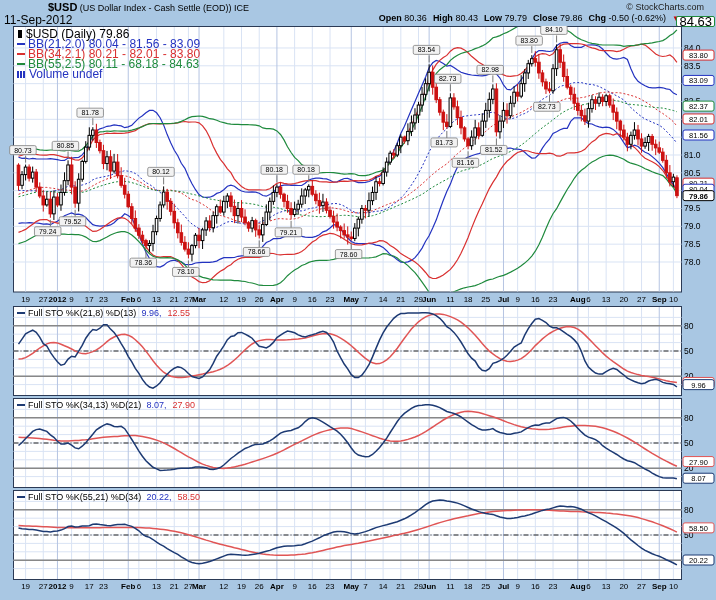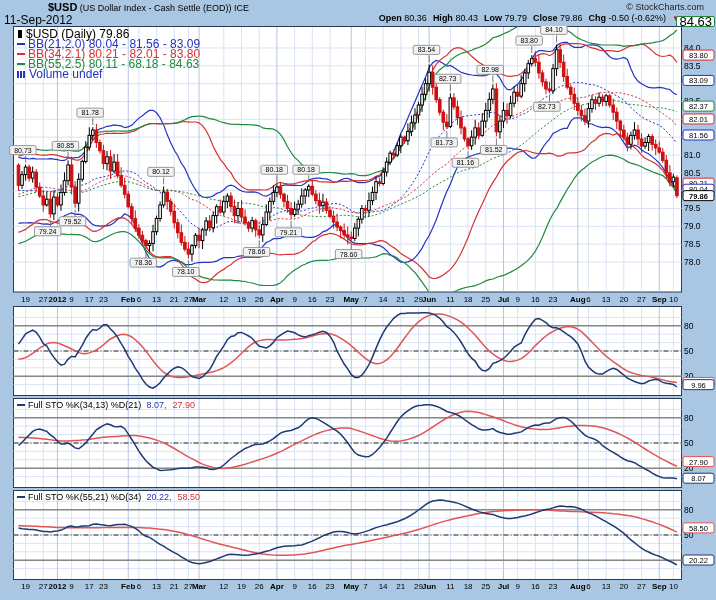--- a/index.html
+++ b/index.html
@@ -716,20 +716,26 @@
       <path d="M18.5 53.0 L22.0 52.8 L25.6 51.6 L29.1 49.7 L32.7 47.3 L36.2 44.6 L39.7 42.0 L43.3 39.8 L46.8 37.9 L50.4 36.8 L53.9 36.4 L57.4 36.9 L61.0 38.2 L64.5 39.8 L68.1 41.3 L71.6 43.0 L75.1 44.9 L78.7 46.6 L82.2 47.6 L85.8 47.7 L89.3 46.9 L92.8 45.6 L96.4 43.9 L99.9 41.7 L103.5 38.8 L107.0 35.7 L110.5 33.0 L114.1 31.0 L117.6 29.5 L121.2 28.5 L124.7 28.3 L128.2 29.2 L131.8 31.0 L135.3 33.7 L138.9 37.1 L142.4 40.8 L145.9 45.1 L149.5 49.9 L153.0 54.8 L156.6 59.2 L160.1 63.0 L163.6 66.2 L167.2 68.5 L170.7 70.2 L174.3 71.1 L177.8 71.5 L181.3 71.4 L184.9 71.2 L188.4 70.7 L192.0 70.1 L195.5 69.4 L199.0 68.7 L202.6 68.0 L206.1 67.2 L209.7 66.6 L213.2 65.7 L216.7 64.6 L220.3 63.3 L223.8 61.7 L227.4 59.5 L230.9 56.9 L234.4 54.0 L238.0 50.7 L241.5 47.2 L245.1 43.8 L248.6 40.6 L252.1 38.0 L255.7 35.9 L259.2 34.6 L262.8 33.9 L266.3 33.6 L269.8 33.6 L273.4 33.8 L276.9 33.9 L280.5 33.9 L284.0 33.9 L287.5 33.8 L291.1 33.6 L294.6 33.3 L298.2 33.1 L301.7 32.6 L305.2 31.9 L308.8 31.0 L312.3 30.0 L315.9 29.0 L319.4 28.2 L322.9 27.8 L326.5 27.6 L330.0 27.8 L333.6 28.7 L337.1 30.1 L340.6 32.1 L344.2 34.3 L347.7 36.8 L351.3 39.7 L354.8 42.9 L358.3 46.2 L361.9 49.4 L365.4 52.4 L369.0 54.9 L372.5 56.8 L376.0 57.8 L379.6 57.6 L383.1 56.2 L386.7 53.8 L390.2 50.7 L393.7 46.8 L397.3 42.2 L400.8 37.3 L404.4 32.3 L407.9 27.6 L411.4 23.1 L415.0 19.2 L418.5 15.8 L422.1 13.0 L425.6 10.9 L429.1 9.4 L432.7 8.4 L436.2 7.9 L439.8 7.9 L443.3 8.4 L446.8 9.4 L450.4 10.6 L453.9 12.1 L457.5 13.9 L461.0 16.2 L464.5 18.9 L468.1 22.0 L471.6 25.5 L475.2 29.2 L478.7 33.3 L482.2 37.5 L485.8 41.5 L489.3 45.1 L492.9 47.9 L496.4 50.5 L499.9 52.7 L503.5 54.3 L507.0 55.3 L510.6 55.6 L514.1 55.1 L517.6 54.1 L521.2 52.7 L524.7 50.2 L528.3 47.0 L531.8 43.4 L535.3 39.6 L538.9 36.2 L542.4 32.9 L546.0 30.0 L549.5 27.5 L553.0 25.4 L556.6 23.6 L560.1 22.2 L563.7 21.2 L567.2 20.6 L570.7 20.7 L574.3 21.5 L577.8 23.1 L581.4 25.6 L584.9 28.9 L588.4 32.4 L592.0 36.1 L595.5 39.7 L599.1 43.3 L602.6 46.9 L606.1 50.1 L609.7 53.0 L613.2 55.6 L616.8 58.1 L620.3 60.6 L623.8 63.0 L627.4 65.1 L630.9 66.5 L634.5 67.6 L638.0 68.6 L641.5 69.4 L645.1 70.1 L648.6 70.6 L652.2 71.2 L655.7 72.0 L659.2 72.9 L662.8 73.9 L666.3 74.8 L669.9 75.4 L673.4 75.9 L676.9 76.5 " fill="none" stroke="#e05555" stroke-width="1.5"></path>
       <path d="M18.5 38.1 L22.0 33.1 L25.6 27.9 L29.1 25.9 L32.7 24.2 L36.2 26.3 L39.7 31.1 L43.3 37.7 L46.8 40.0 L50.4 46.4 L53.9 51.4 L57.4 55.8 L61.0 59.2 L64.5 58.2 L68.1 53.1 L71.6 50.2 L75.1 50.9 L78.7 45.2 L82.2 39.4 L85.8 32.2 L89.3 27.2 L92.8 23.6 L96.4 24.3 L99.9 22.2 L103.5 18.8 L107.0 18.7 L110.5 23.1 L114.1 26.5 L117.6 31.3 L121.2 37.6 L124.7 43.3 L128.2 50.3 L131.8 55.9 L135.3 62.4 L138.9 67.4 L142.4 73.4 L145.9 78.0 L149.5 81.0 L153.0 82.2 L156.6 80.0 L160.1 76.7 L163.6 72.1 L167.2 68.3 L170.7 64.8 L174.3 62.2 L177.8 60.9 L181.3 61.6 L184.9 64.0 L188.4 67.5 L192.0 70.6 L195.5 71.5 L199.0 72.4 L202.6 70.9 L206.1 67.2 L209.7 63.5 L213.2 57.4 L216.7 50.2 L220.3 45.1 L223.8 39.9 L227.4 33.7 L230.9 30.4 L234.4 29.7 L238.0 26.7 L241.5 26.4 L245.1 28.2 L248.6 30.0 L252.1 32.2 L255.7 36.6 L259.2 40.3 L262.8 41.1 L266.3 41.9 L269.8 39.9 L273.4 36.4 L276.9 31.5 L280.5 29.2 L284.0 26.9 L287.5 25.0 L291.1 25.7 L294.6 26.8 L298.2 28.9 L301.7 30.2 L305.2 31.0 L308.8 29.6 L312.3 28.7 L315.9 27.6 L319.4 26.2 L322.9 25.2 L326.5 26.5 L330.0 30.2 L333.6 36.0 L337.1 45.0 L340.6 51.6 L344.2 58.0 L347.7 62.9 L351.3 68.7 L354.8 71.4 L358.3 71.6 L361.9 69.1 L365.4 64.4 L369.0 58.7 L372.5 50.9 L376.0 42.4 L379.6 33.9 L383.1 26.8 L386.7 21.0 L390.2 16.6 L393.7 12.3 L397.3 9.3 L400.8 7.6 L404.4 7.4 L407.9 7.0 L411.4 7.0 L415.0 6.9 L418.5 6.9 L422.1 6.8 L425.6 6.8 L429.1 7.0 L432.7 7.9 L436.2 9.6 L439.8 12.3 L443.3 16.1 L446.8 20.6 L450.4 23.0 L453.9 26.4 L457.5 30.9 L461.0 36.0 L464.5 41.9 L468.1 47.8 L471.6 52.1 L475.2 55.1 L478.7 60.9 L482.2 64.2 L485.8 64.9 L489.3 62.6 L492.9 57.3 L496.4 56.3 L499.9 54.7 L503.5 52.5 L507.0 49.2 L510.6 45.3 L514.1 41.1 L517.6 38.8 L521.2 37.0 L524.7 29.2 L528.3 22.7 L531.8 17.5 L535.3 13.3 L538.9 12.5 L542.4 14.3 L546.0 16.5 L549.5 20.1 L553.0 21.7 L556.6 21.8 L560.1 23.4 L563.7 25.9 L567.2 28.4 L570.7 30.7 L574.3 33.9 L577.8 37.9 L581.4 45.5 L584.9 54.9 L588.4 61.0 L592.0 64.4 L595.5 67.0 L599.1 68.1 L602.6 67.9 L606.1 65.7 L609.7 63.6 L613.2 62.2 L616.8 63.5 L620.3 66.3 L623.8 69.0 L627.4 72.1 L630.9 73.8 L634.5 75.5 L638.0 76.8 L641.5 77.7 L645.1 77.0 L648.6 75.0 L652.2 73.9 L655.7 73.3 L659.2 74.4 L662.8 76.4 L666.3 77.3 L669.9 77.8 L673.4 78.4 L676.9 81.0 " fill="none" stroke="#1d3a73" stroke-width="1.5"></path>
       <text x="684" y="22.8" font-size="8.5px" fill="#000">80</text>
       <text x="684" y="48" font-size="8.5px" fill="#000">50</text>
       <text x="684" y="73.2" font-size="8.5px" fill="#000">20</text>
       <rect x="683" y="71.458" width="31" height="10" rx="2" fill="#fff" stroke="#e05555" stroke-width="1"></rect>
       <text x="698.5" y="79.458" text-anchor="middle" font-size="7.5px" font-weight="normal" fill="#000">12.55</text>
       <rect x="683" y="73.63359999999999" width="31" height="10" rx="2" fill="#fff" stroke="#1d3a73" stroke-width="1"></rect>
       <text x="698.5" y="81.63359999999999" text-anchor="middle" font-size="7.5px" font-weight="normal" fill="#000">9.96</text>
     </svg>
+  <div class="sto-legend" style="top:308px">
+    <span class="swatch"></span>
+    <span>Full STO %K(21,8) %D(13)</span>
+    <span class="kv">9.96,</span>
+    <span class="dv">12.55</span>
+  </div>
 
   <svg id="sto2-svg" width="716" height="90">
       <rect x="13.5" y="0.5" width="668" height="89" fill="#fff" stroke="#2b3a55" stroke-width="1"></rect>
       <line x1="13.5" x2="681.5" y1="78.6" y2="78.6" stroke="#d9e3f4" stroke-width="1"></line>
       <line x1="13.5" x2="681.5" y1="70.2" y2="70.2" stroke="#d9e3f4" stroke-width="1"></line>
       <line x1="13.5" x2="681.5" y1="61.8" y2="61.8" stroke="#d9e3f4" stroke-width="1"></line>
       <line x1="13.5" x2="681.5" y1="53.4" y2="53.4" stroke="#d9e3f4" stroke-width="1"></line>
       <line x1="13.5" x2="681.5" y1="45" y2="45" stroke="#d9e3f4" stroke-width="1"></line>
       <line x1="13.5" x2="681.5" y1="36.6" y2="36.6" stroke="#d9e3f4" stroke-width="1"></line>
       <line x1="13.5" x2="681.5" y1="28.2" y2="28.2" stroke="#d9e3f4" stroke-width="1"></line>

